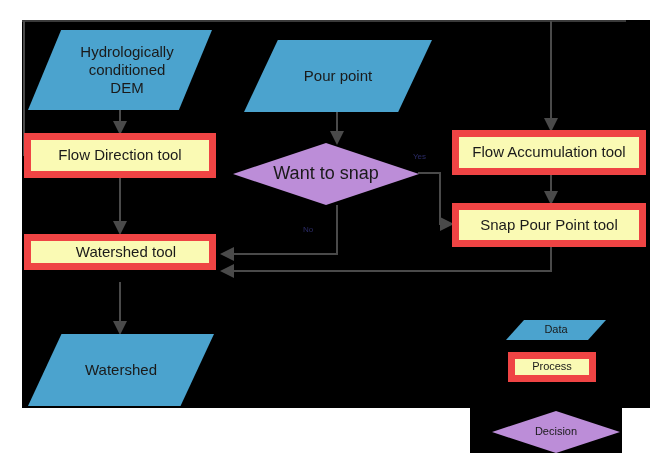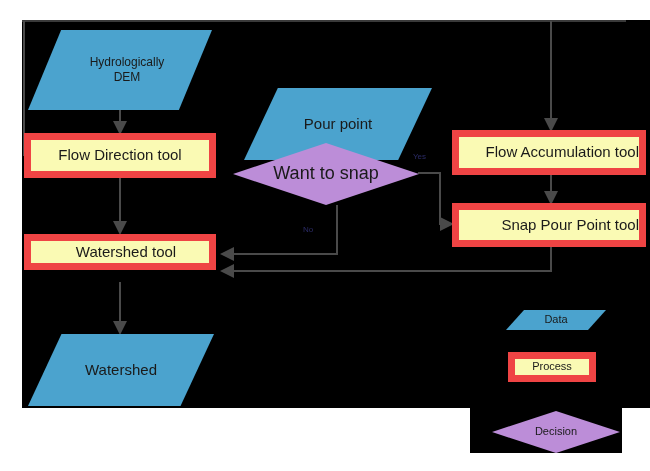--- a/index.html
+++ b/index.html
@@ -113,61 +113,62 @@
       <path d="M337,205 L337,254 L222,254" marker-end="url(#ah)"></path>
 
       <path d="M551,175 L551,203" marker-end="url(#ah)"></path>
 
       <path d="M551,247 L551,271 L222,271" marker-end="url(#ah)"></path>
 
       <path d="M120,282 L120,333" marker-end="url(#ah)"></path>
     </g>
   </svg>
 
-  <div class="node shape-data" style="left:28px;top:30px;width:184px;height:80px;font-size:12px;">
+  <div class="node shape-data" style="left:28px;top:30px;width:184px;height:80px;font-size:15px;">
     <div style="padding-left:14px;">
       <div>Hydrologically</div>
+      <div>conditioned</div>
       <div>DEM</div>
     </div>
   </div>
 
-  <div class="node shape-data" style="left:244px;top:40px;width:188px;height:72px;font-size:15px;margin-top:48px;">
+  <div class="node shape-data" style="left:244px;top:40px;width:188px;height:72px;font-size:15px;">
     <span>Pour point</span>
   </div>
 
   <div class="node shape-process" style="left:24px;top:133px;width:192px;height:45px;font-size:15px;">
     <span>Flow Direction tool</span>
   </div>
 
-  <div class="node shape-process" style="left:452px;top:130px;width:194px;height:45px;font-size:15px;justify-content:flex-end;">
+  <div class="node shape-process" style="left:452px;top:130px;width:194px;height:45px;font-size:15px;">
     <span>Flow Accumulation tool</span>
   </div>
 
   <div class="node shape-decision" style="left:233px;top:143px;width:186px;height:62px;font-size:18px;">
     <div>
       <div>Want to snap</div>
     </div>
   </div>
 
-  <div class="node shape-process" style="left:452px;top:203px;width:194px;height:44px;font-size:15px;justify-content:flex-end;">
+  <div class="node shape-process" style="left:452px;top:203px;width:194px;height:44px;font-size:15px;">
     <span>Snap Pour Point tool</span>
   </div>
 
   <div class="node shape-process" style="left:24px;top:234px;width:192px;height:36px;font-size:15px;padding-left:12px;">
     <span>Watershed tool</span>
   </div>
 
   <div class="node shape-data" style="left:28px;top:334px;width:186px;height:72px;font-size:15px;">
     <span>Watershed</span>
   </div>
 
   <div class="edge-label" style="left:413px;top:152px;">Yes</div>
   <div class="edge-label" style="left:303px;top:225px;">No</div>
 
-  <div class="node shape-data legend-item" style="left:506px;top:310px;width:100px;height:20px;">
+  <div class="node shape-data legend-item" style="left:506px;top:320px;width:100px;height:20px;">
     <span>Data</span>
   </div>
 
   <div class="node shape-process legend-item" style="left:508px;top:352px;width:88px;height:30px;">
     <span>Process</span>
   </div>
 
   <div class="node shape-decision legend-item" style="left:492px;top:411px;width:128px;height:42px;">
     <span>Decision</span>
   </div>

